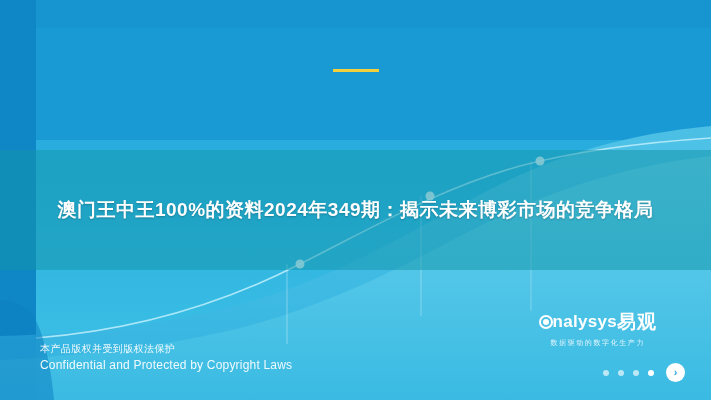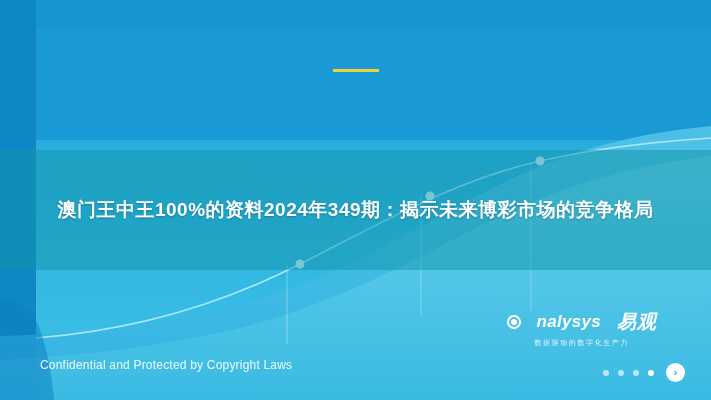--- a/index.html
+++ b/index.html
@@ -117,22 +117,21 @@
     right: 54px;
     bottom: 52px;
     z-index: 8;
     text-align: center;
     color: #ffffff;
   }
   .brand-row {
     display: flex;
     align-items: center;
     justify-content: center;
-    gap: 16px;
-    font-style: italic;
+    gap: 0;
   }
   .brand-mark {
     width: 14px;
     height: 14px;
     border-radius: 50%;
     border: 2px solid #ffffff;
     box-sizing: border-box;
     position: relative;
   }
   .brand-mark::after {
@@ -239,20 +238,21 @@
 
   <div class="title-wrap">
     <div class="title-rule"></div>
   </div>
 
   <div class="overlay-band">
     <div class="overlay-text">澳门王中王100%的资料2024年349期：揭示未来博彩市场的竞争格局</div>
   </div>
 
   <div class="legal">
+    <div class="legal-cn">本产品版权并受到版权法保护</div>
     <div class="legal-en">Confidential and Protected by Copyright Laws</div>
   </div>
 
   <div class="brand">
     <div class="brand-row">
       <span class="brand-mark"></span>
       <span class="brand-en">nalysys</span>
       <span class="brand-cn">易观</span>
     </div>
     <div class="brand-tag">数据驱动的数字化生产力</div>

